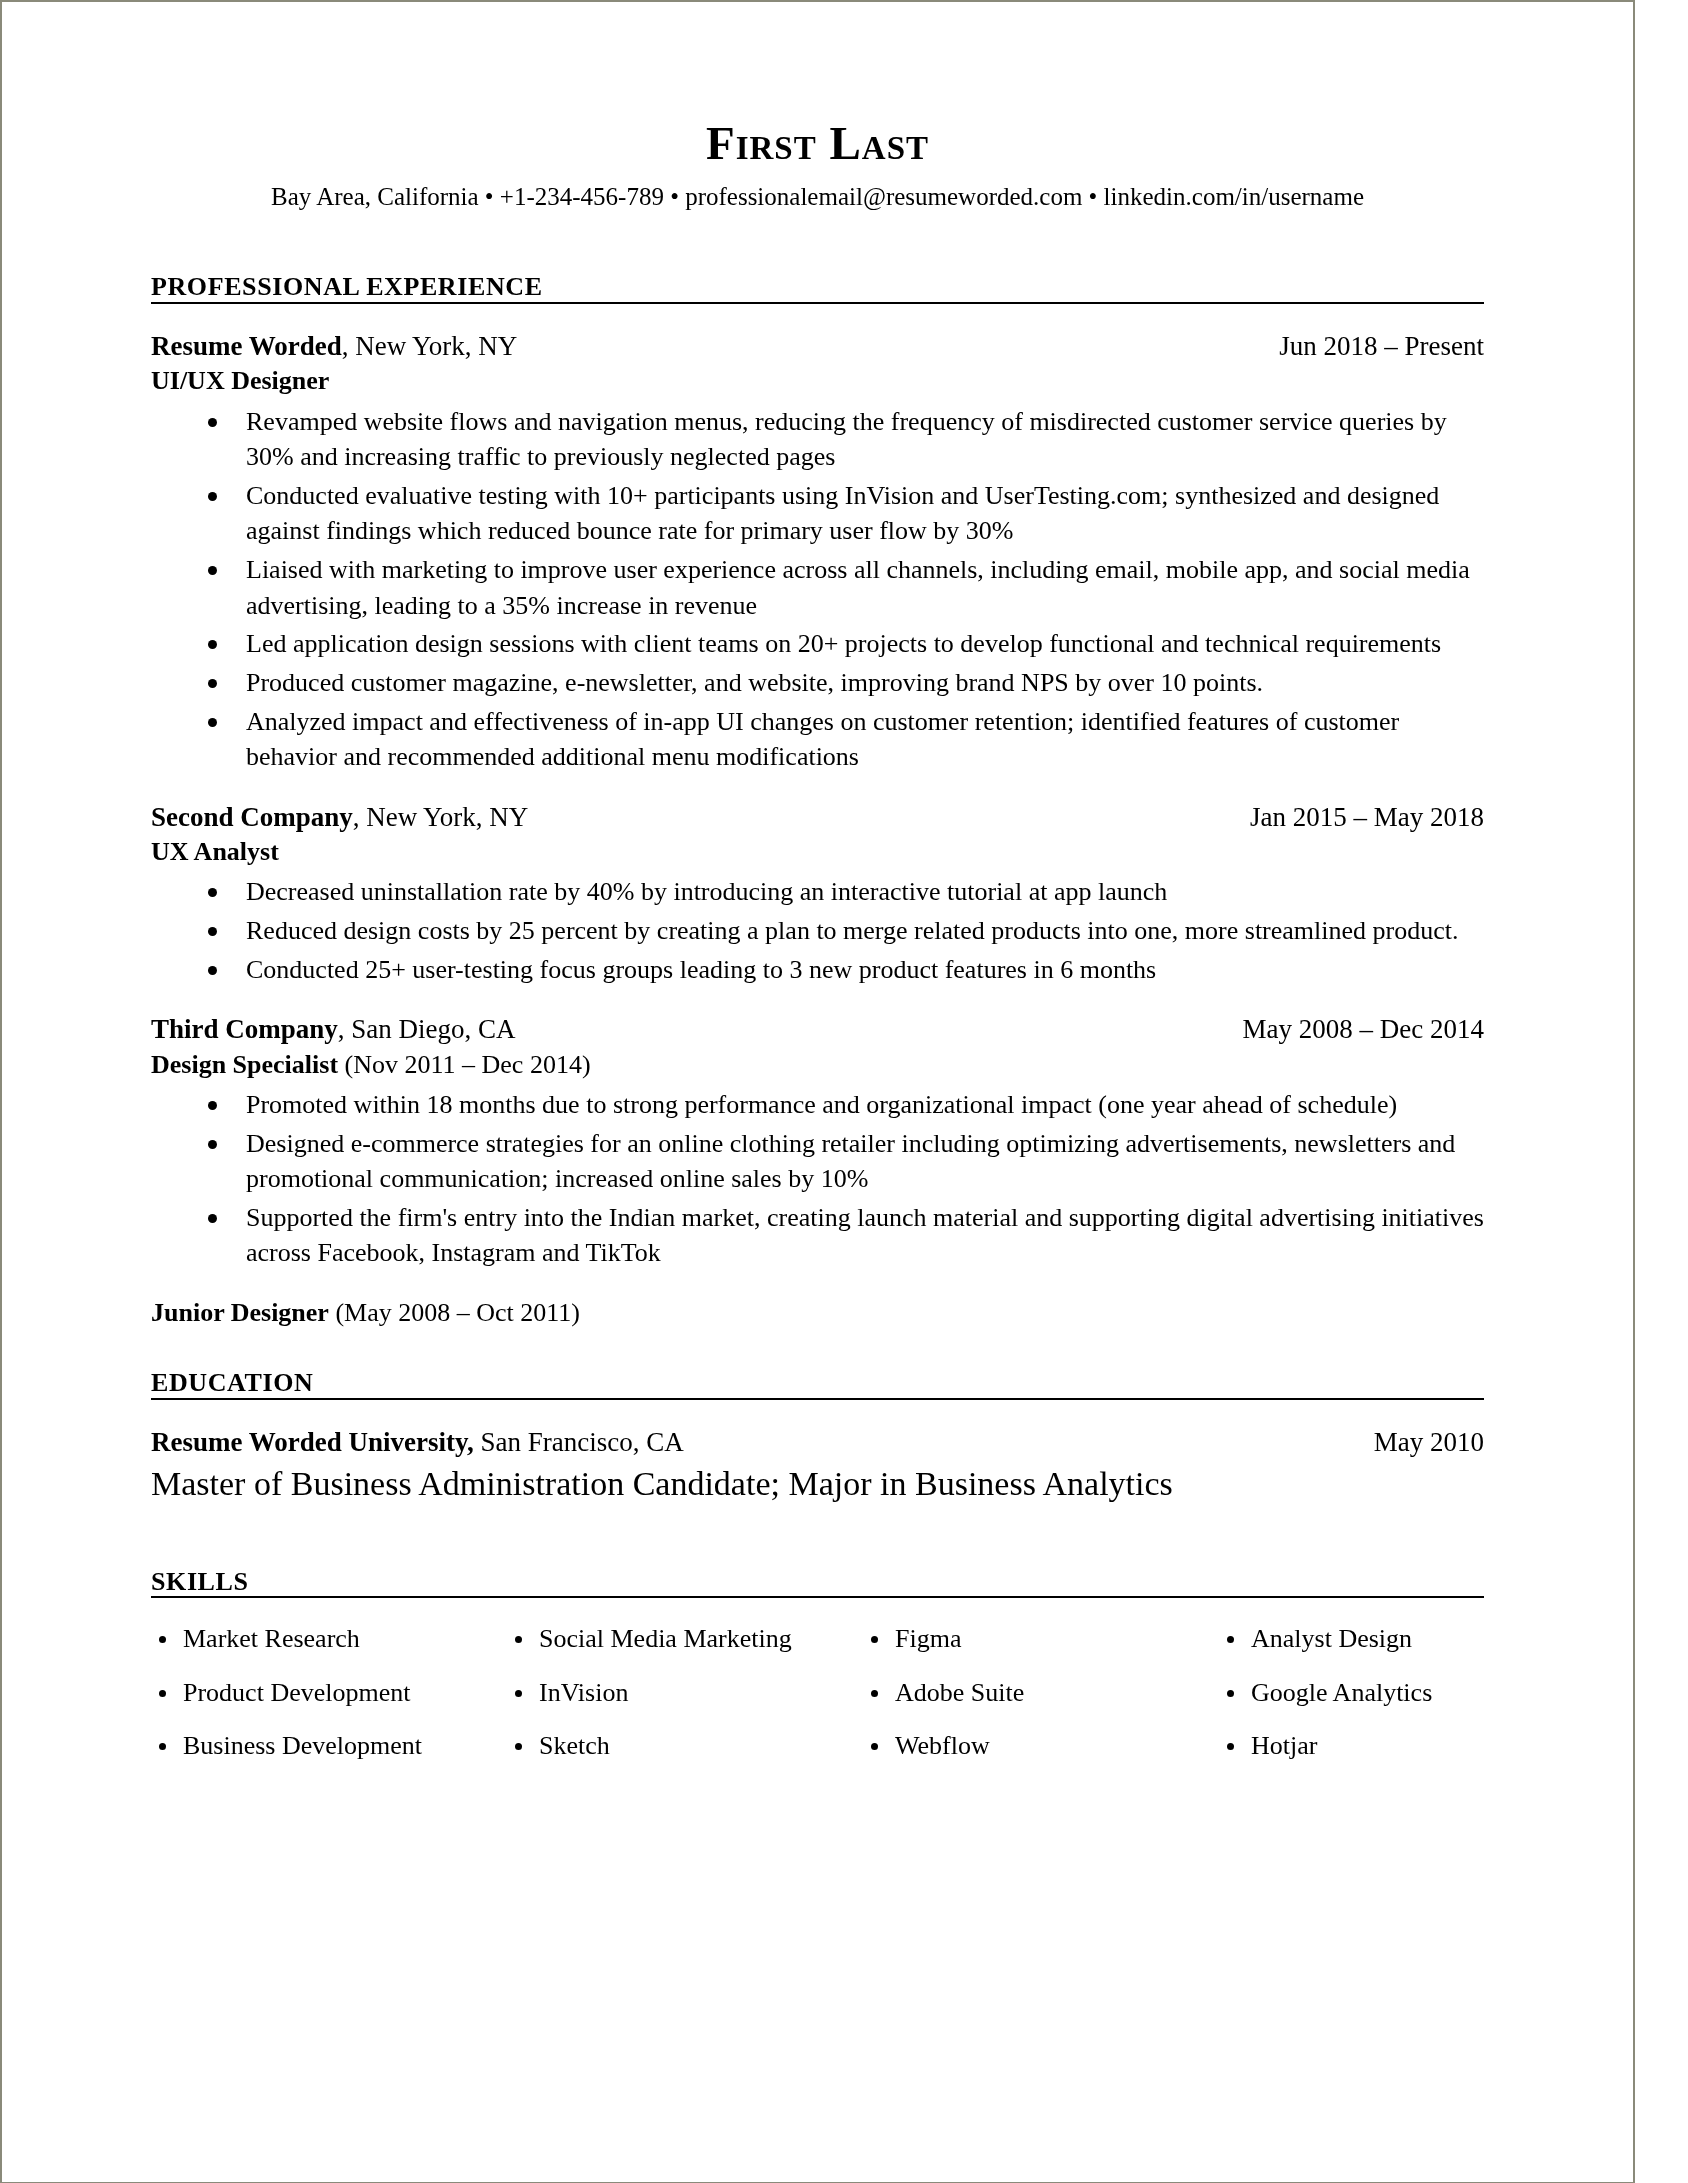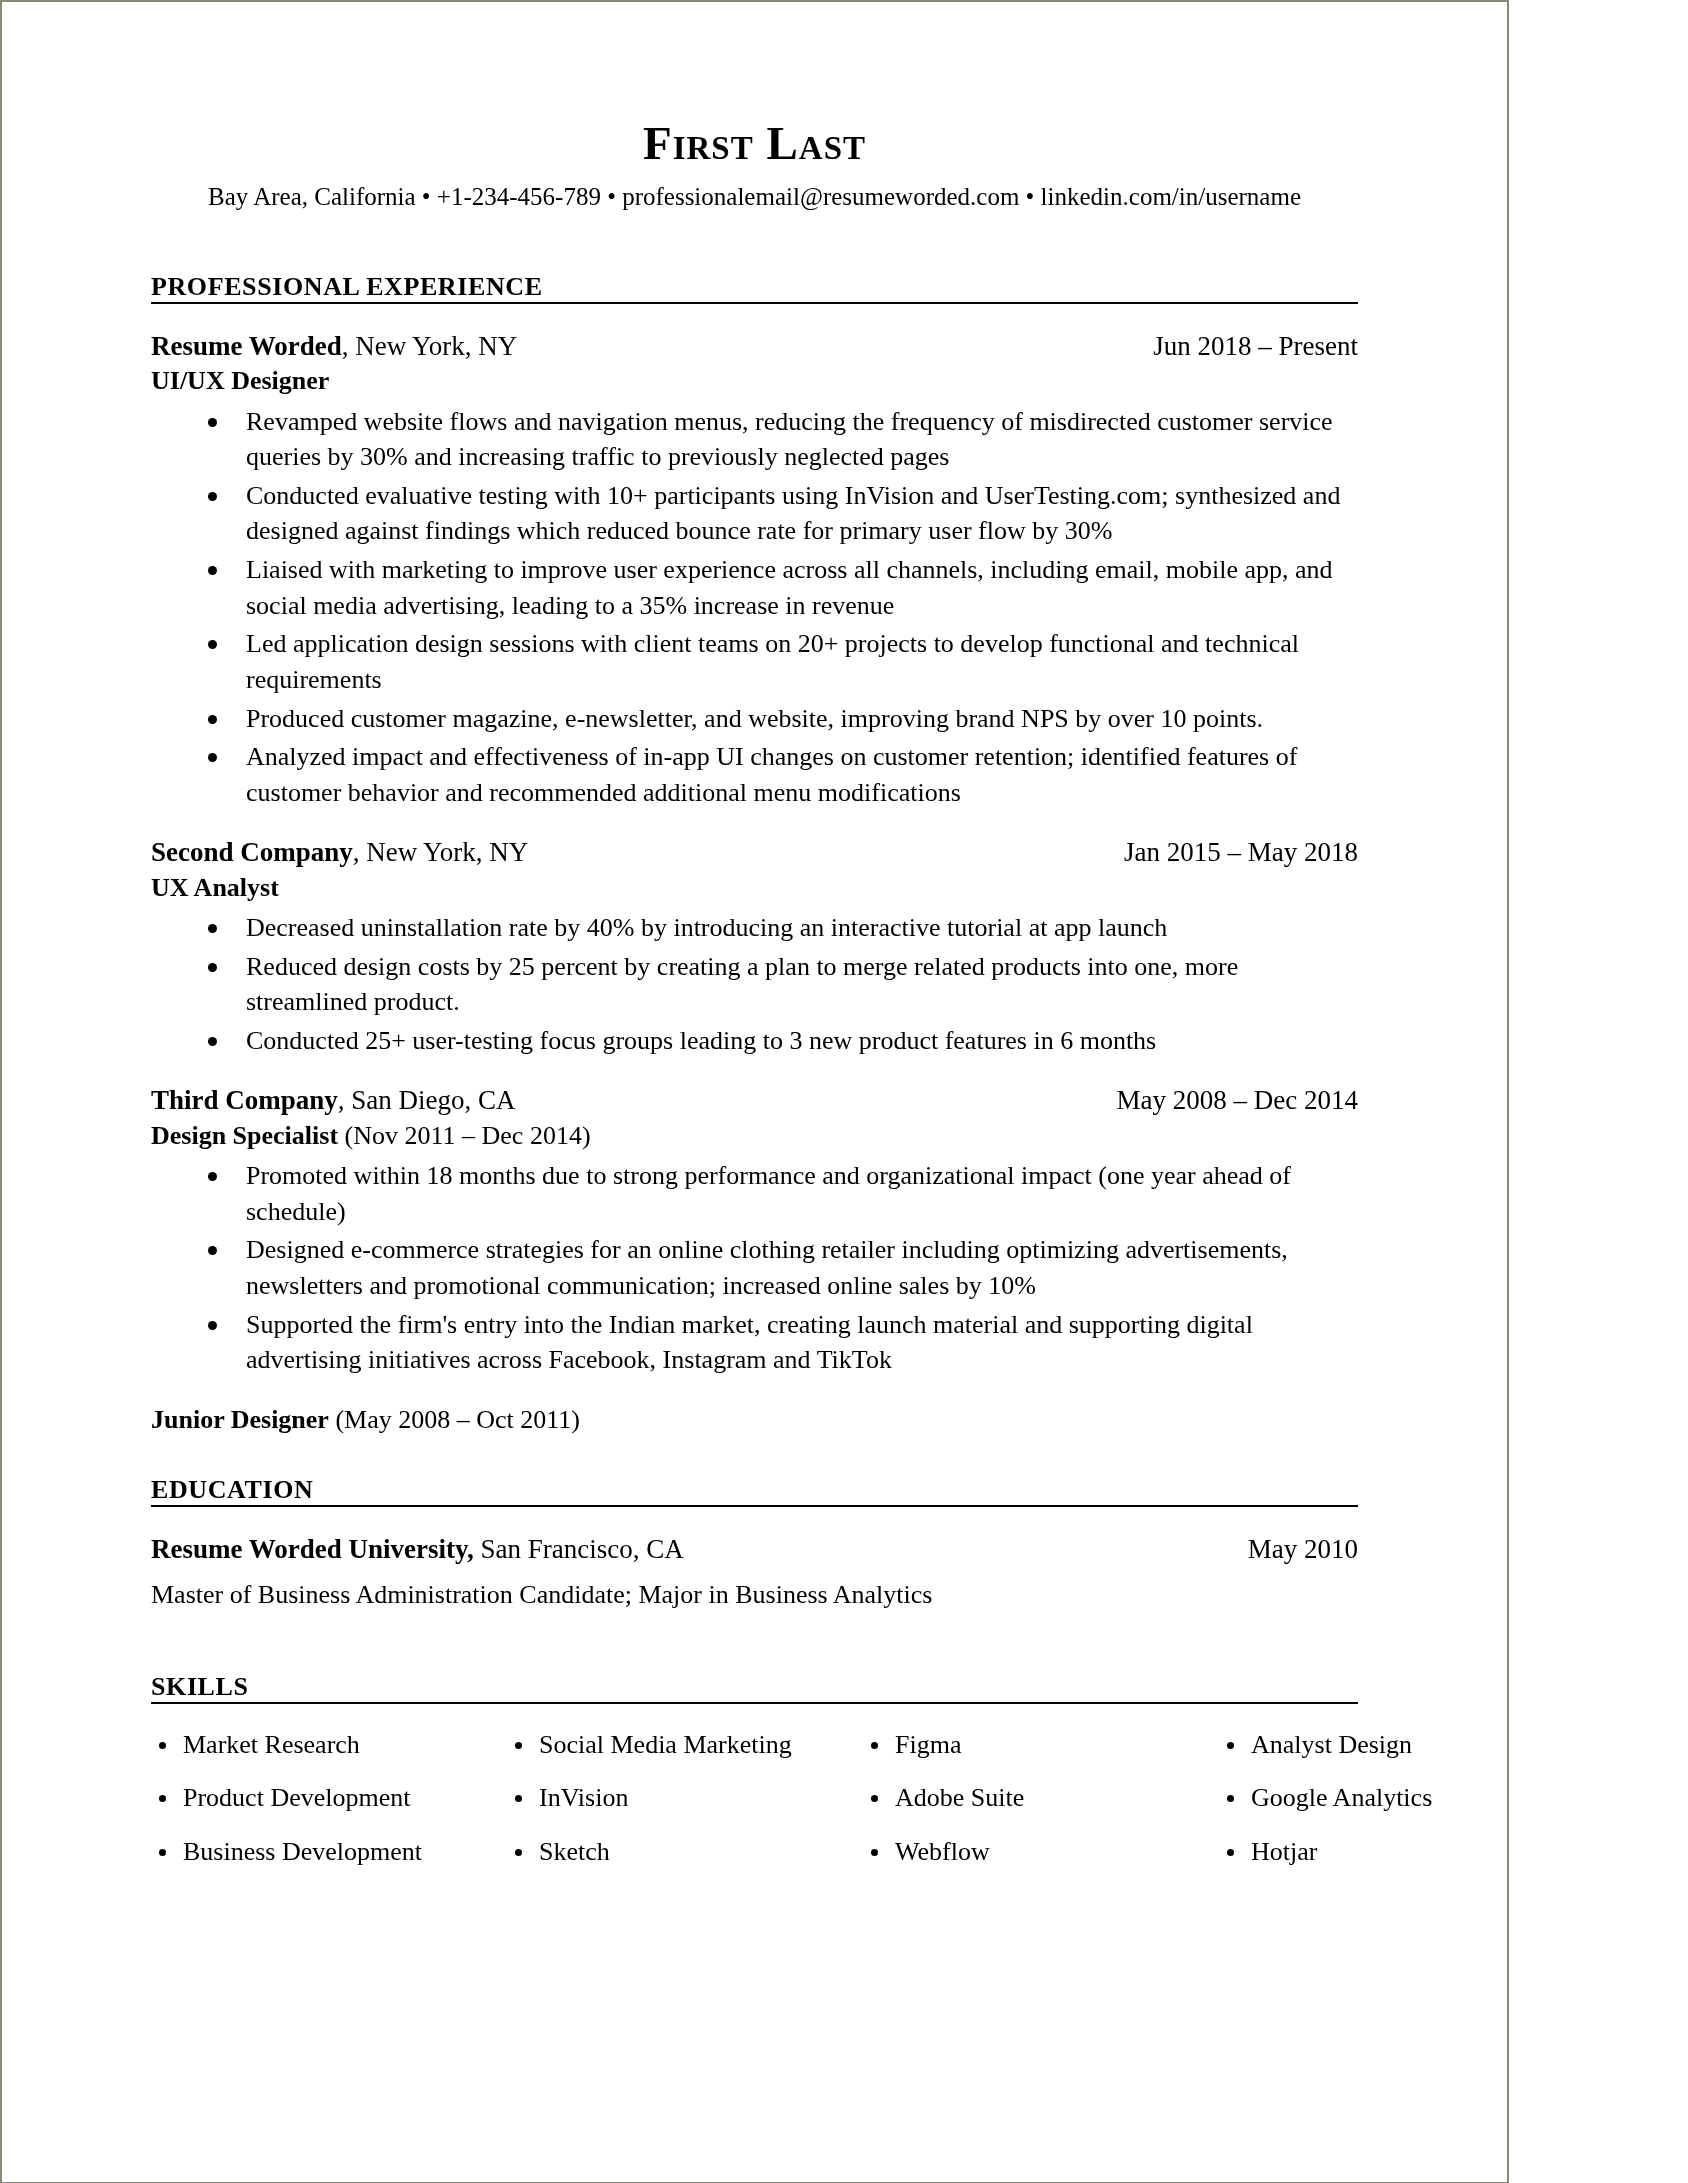--- a/index.html
+++ b/index.html
@@ -2,21 +2,21 @@
 <html><head>
 <meta charset="utf-8">
 <style>
   html, body {
     margin: 0;
     padding: 0;
     background: #ffffff;
   }
   .page {
     position: relative;
-    width: 1509px;
+    width: 1635px;
     height: 2184px;
     box-sizing: border-box;
     background: #ffffff;
     border: 2px solid #8a8a7a;
     font-family: "Liberation Serif", "DejaVu Serif", serif;
     color: #000000;
     overflow: hidden;
   }
   .inner {
     position: absolute;
@@ -102,23 +102,23 @@
     left: 57px;
     top: 14px;
     width: 9px;
     height: 9px;
     border-radius: 50%;
     background: #000;
   }
 
   
   .edu-sub {
-    font-size: 26px;
+    font-size: 34px;
     line-height: 1.3;
-    margin-top: 12px;
+    margin-top: 3px;
   }
 
   
   .skills-grid {
     margin-top: 22px;
     display: grid;
     grid-template-columns: 360x;
     grid-template-columns: 356px 356px 356px 1fr;
     row-gap: 16px;
   }

